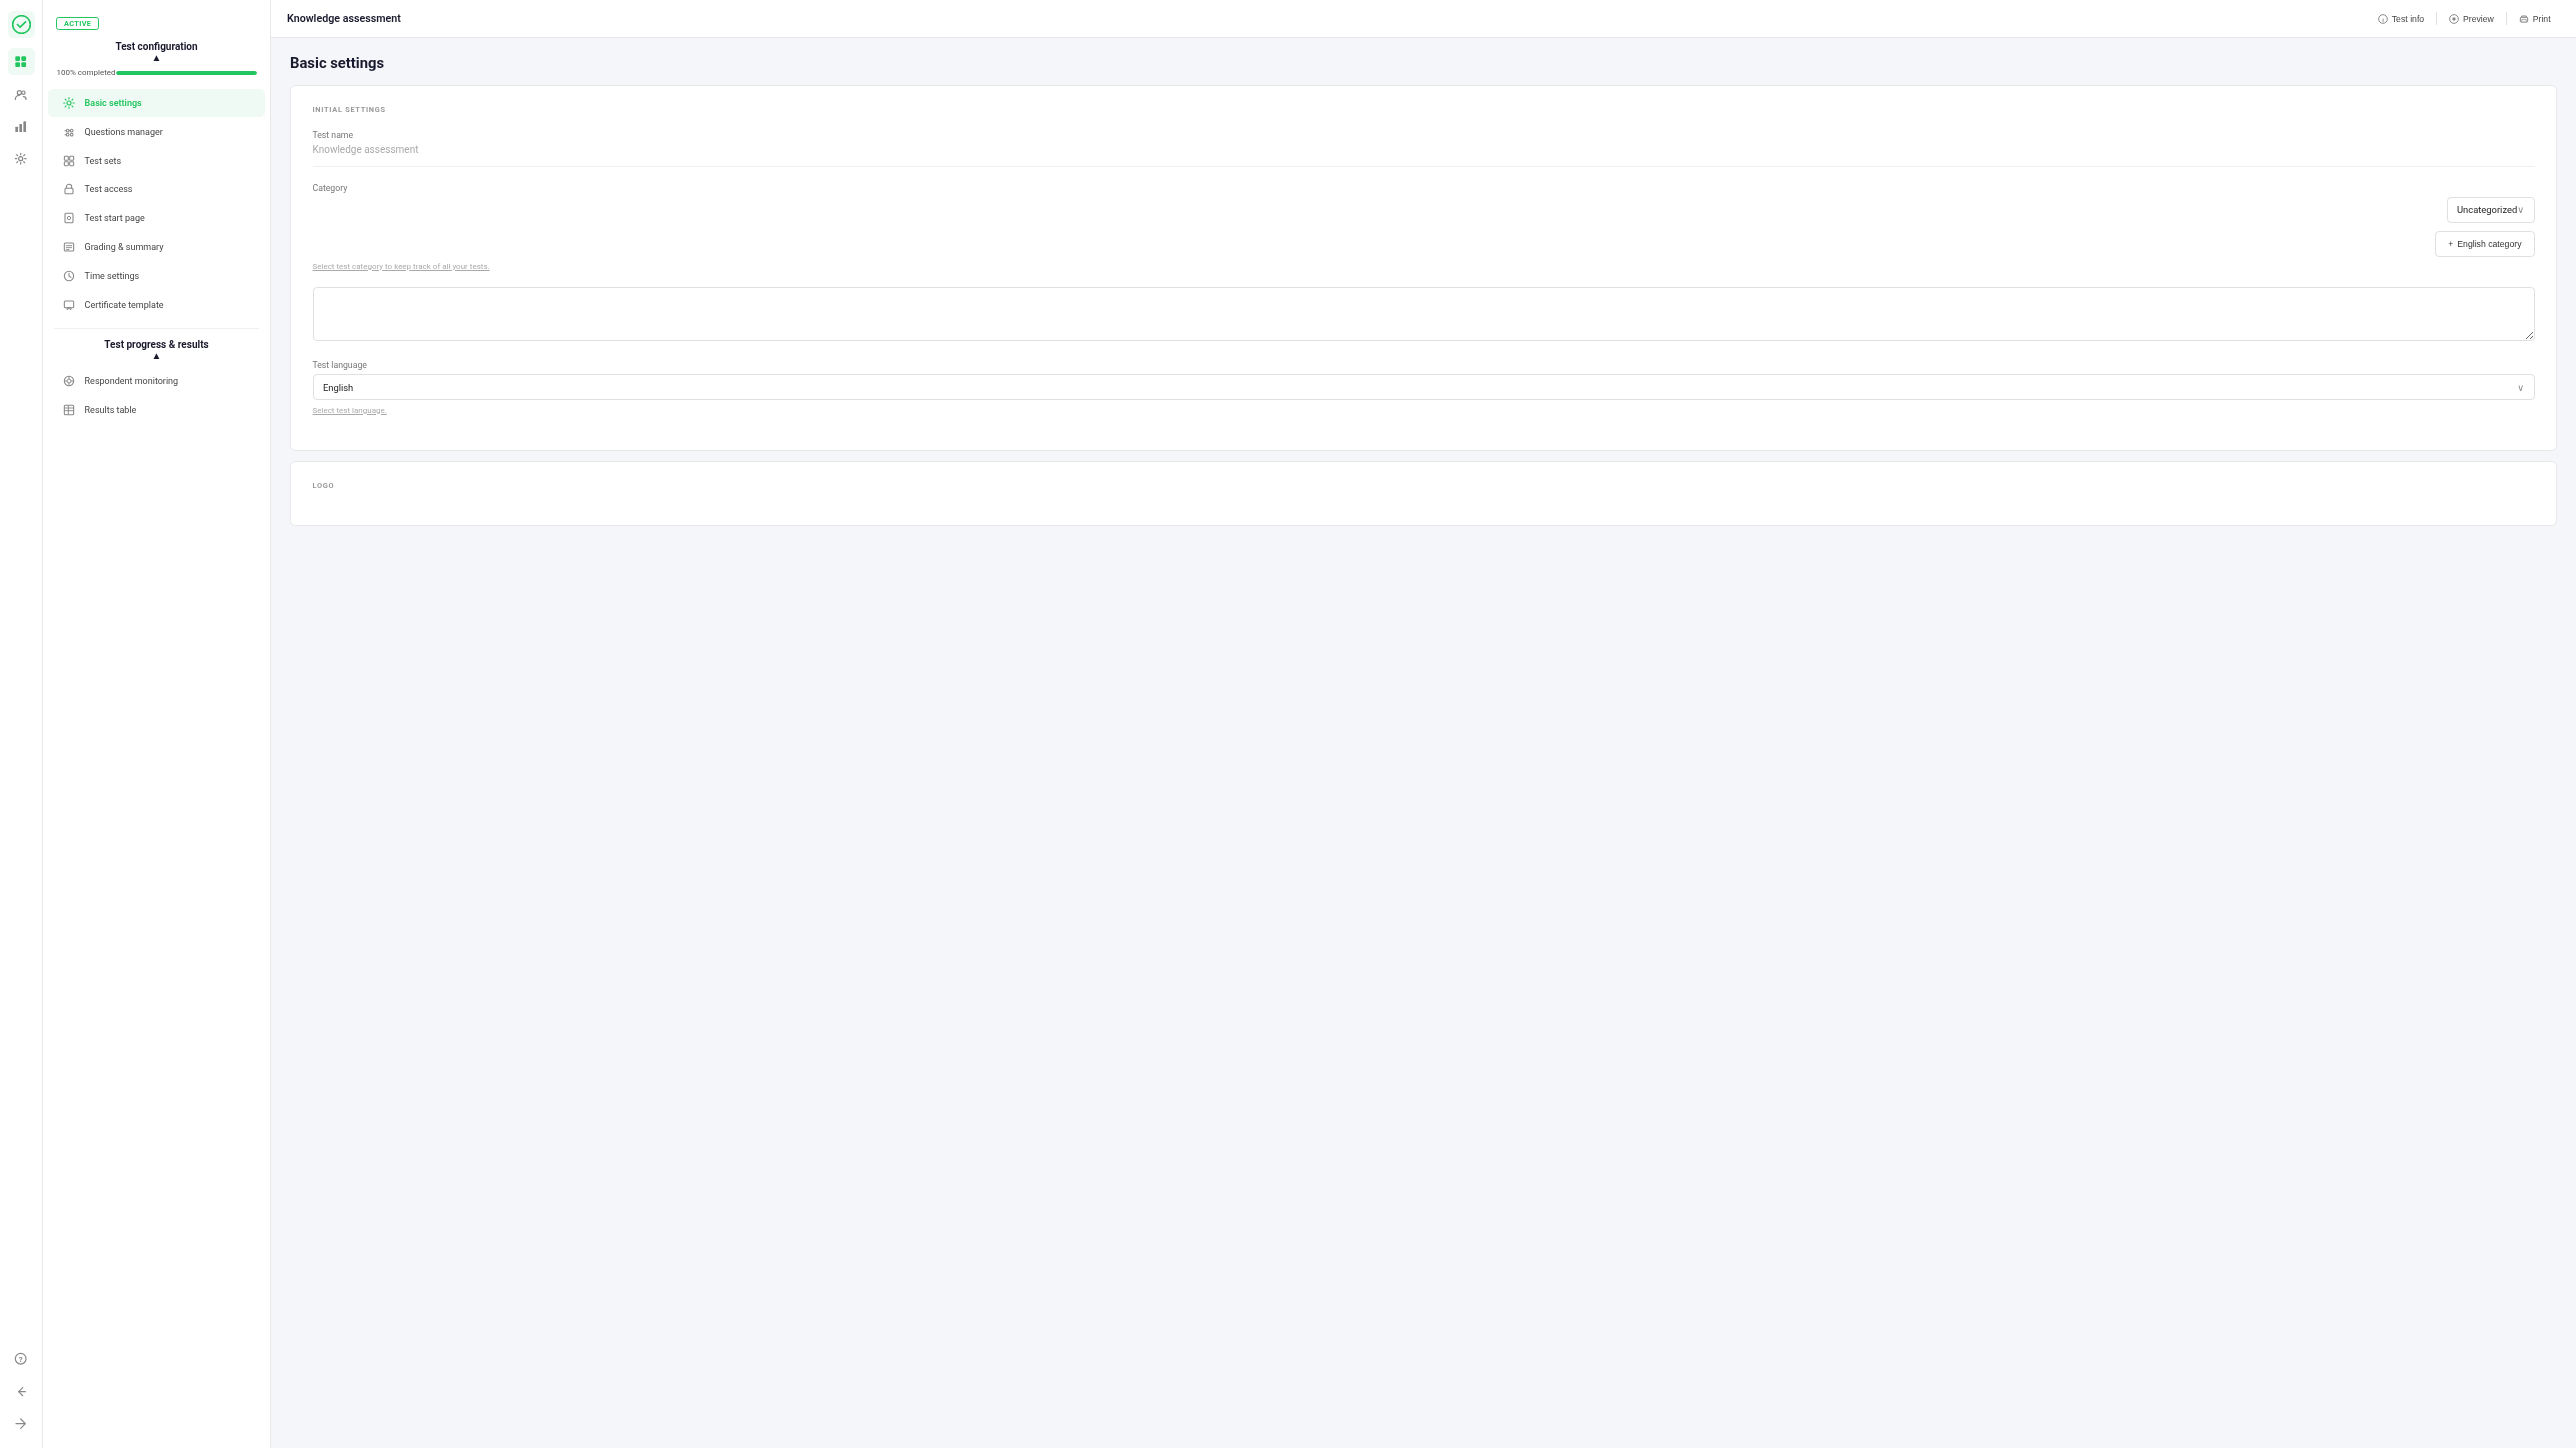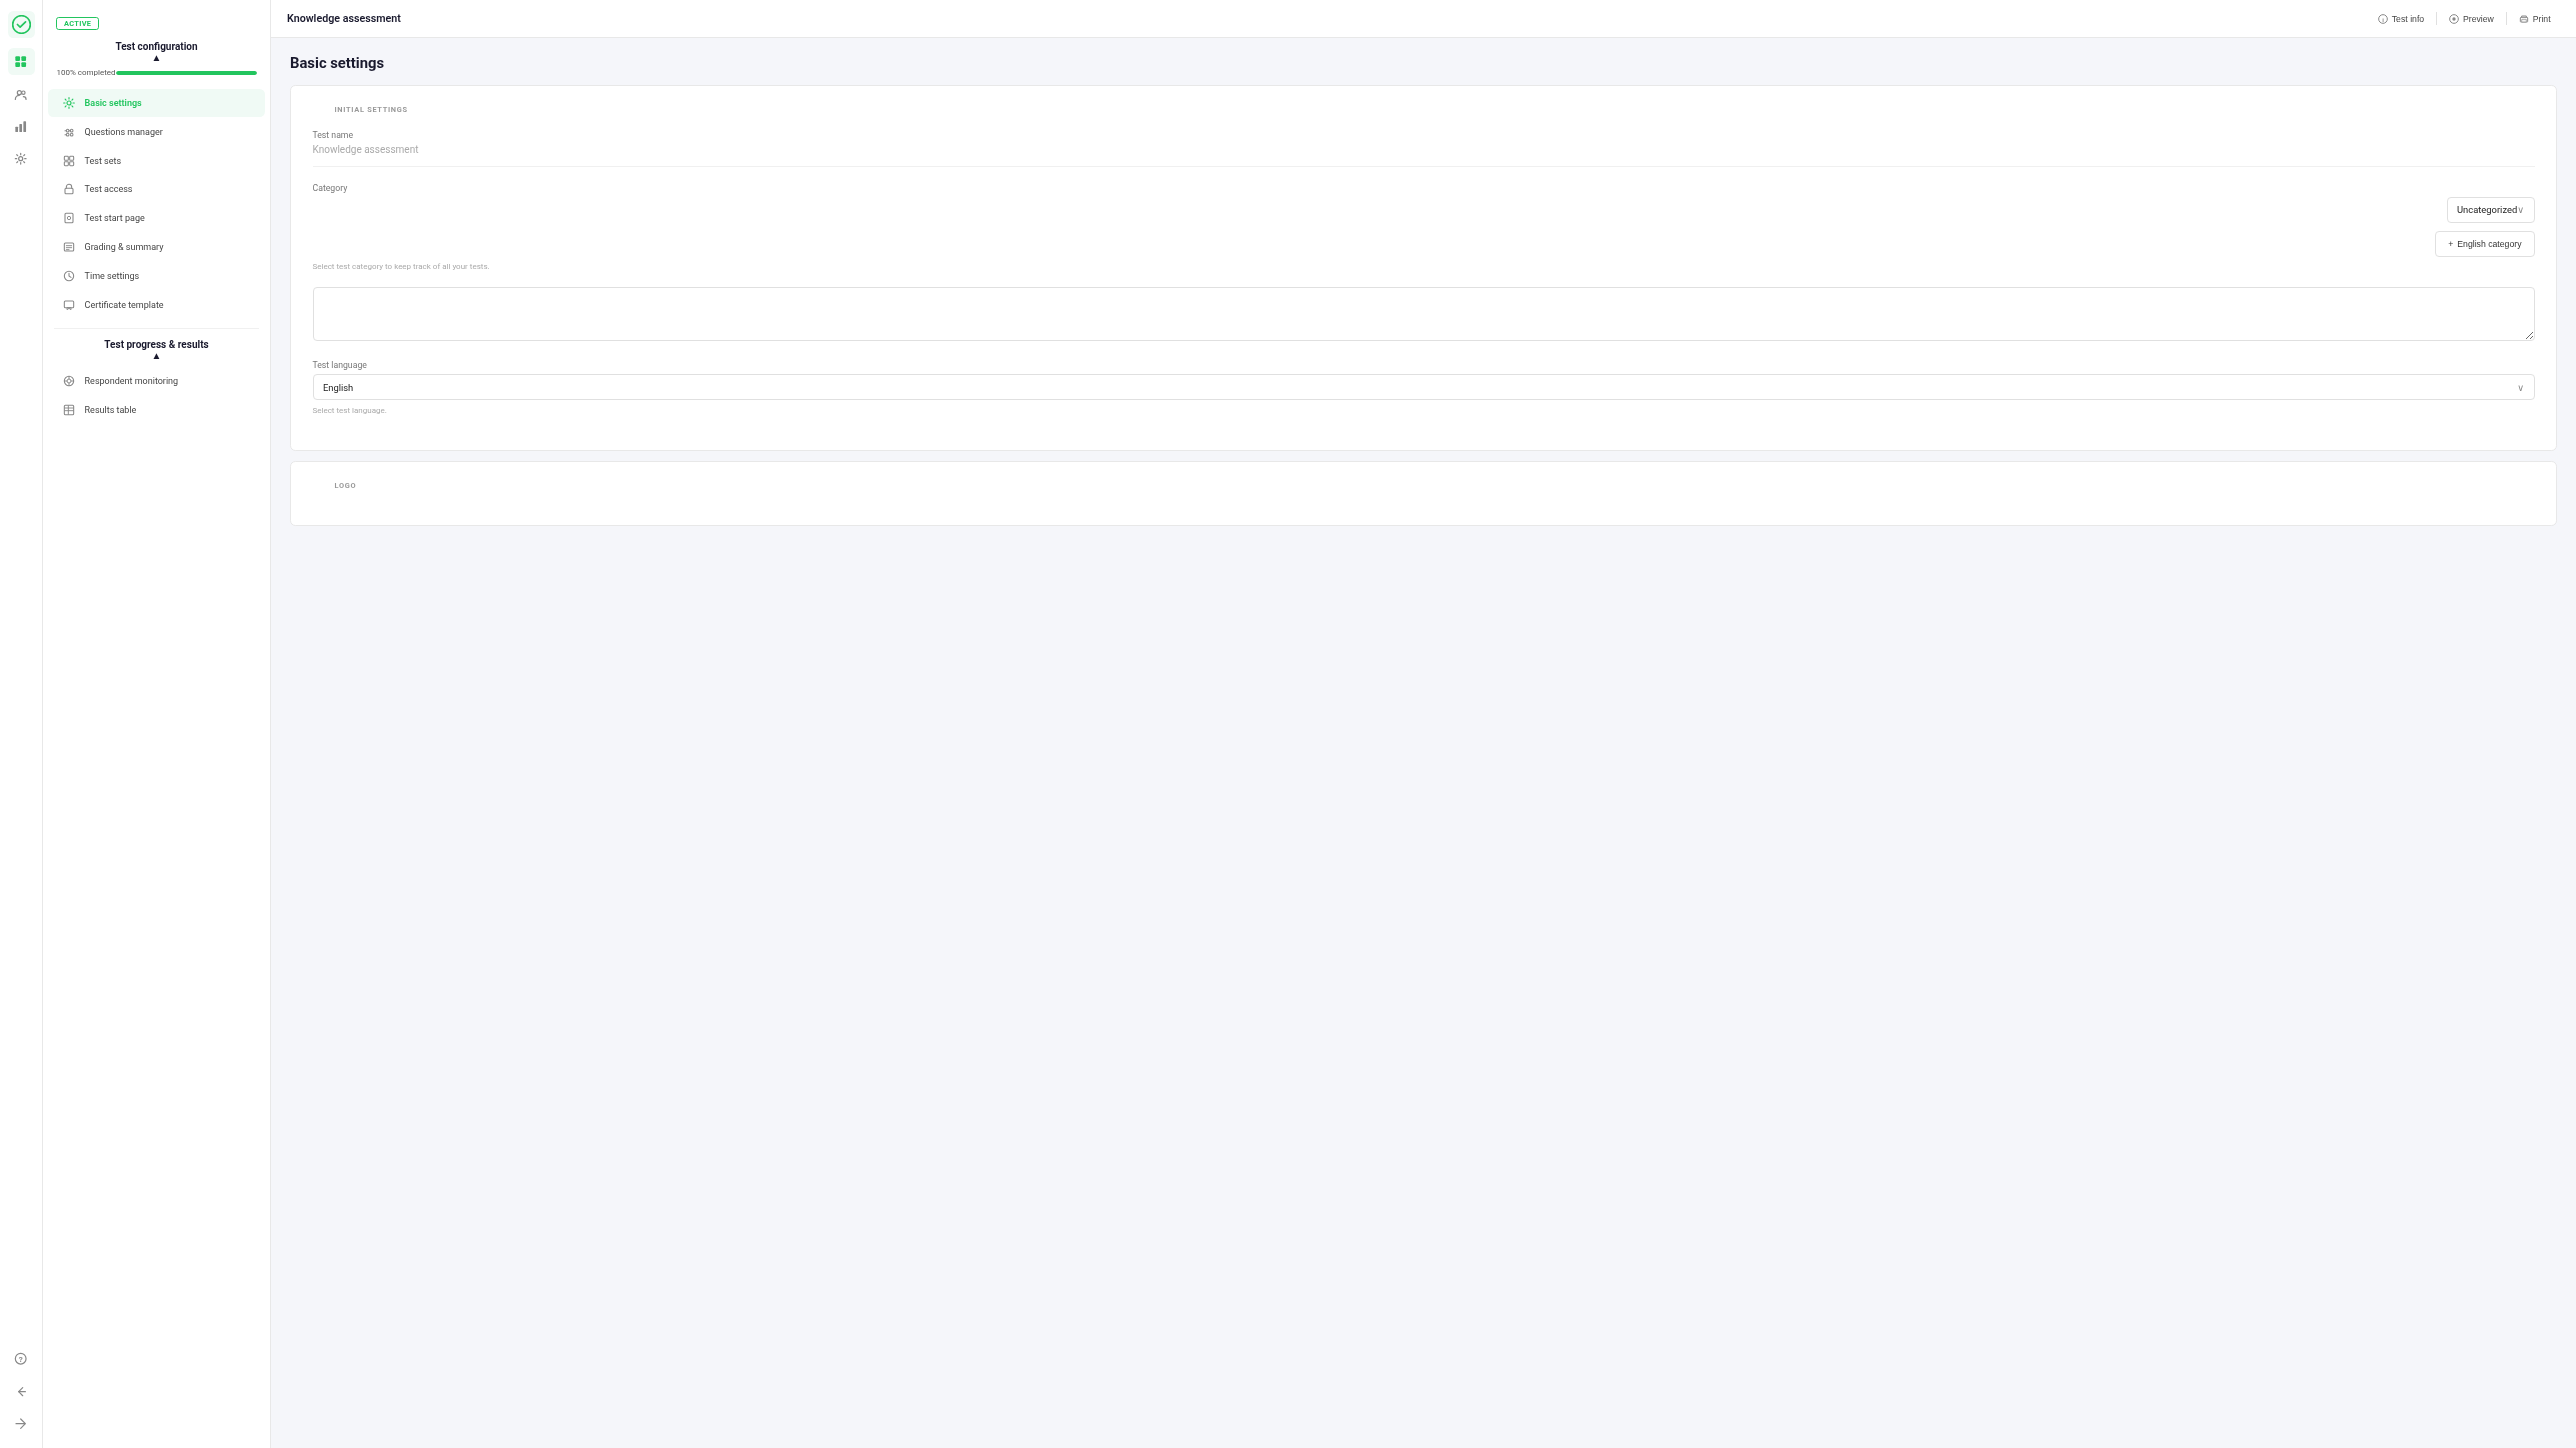--- a/index.html
+++ b/index.html
@@ -148,21 +148,20 @@
       padding: 19px 21.5px;
     }
 
     .section-label {
       font-size: 7.4px;
       font-weight: 700;
       letter-spacing: 0.7px;
       color: #999;
       text-transform: uppercase;
       margin-bottom: 16px;
-      margin-left: 22px;
     }
 
     .form-field { margin-bottom: 16px; }
     .field-label {
       font-size: 8.7px;
       color: #777;
       margin-bottom: 4px;
     }
     .field-value {
       font-size: 10px;
@@ -200,20 +199,21 @@
       color: #333;
       white-space: nowrap;
       display: flex;
       align-items: center;
       gap: 4px;
     }
     .field-hint {
       font-size: 8px;
       color: #aaa;
       margin-top: 4px;
+      text-decoration: underline;
     }
     .field-hint strong { color: #555; }
 
     textarea.desc-input {
       width: 100%;
       height: 54px;
       border: 0.7px solid #e0e0e0;
       border-radius: 4px;
       padding: 6.7px 9.4px;
       font-size: 9.4px;

